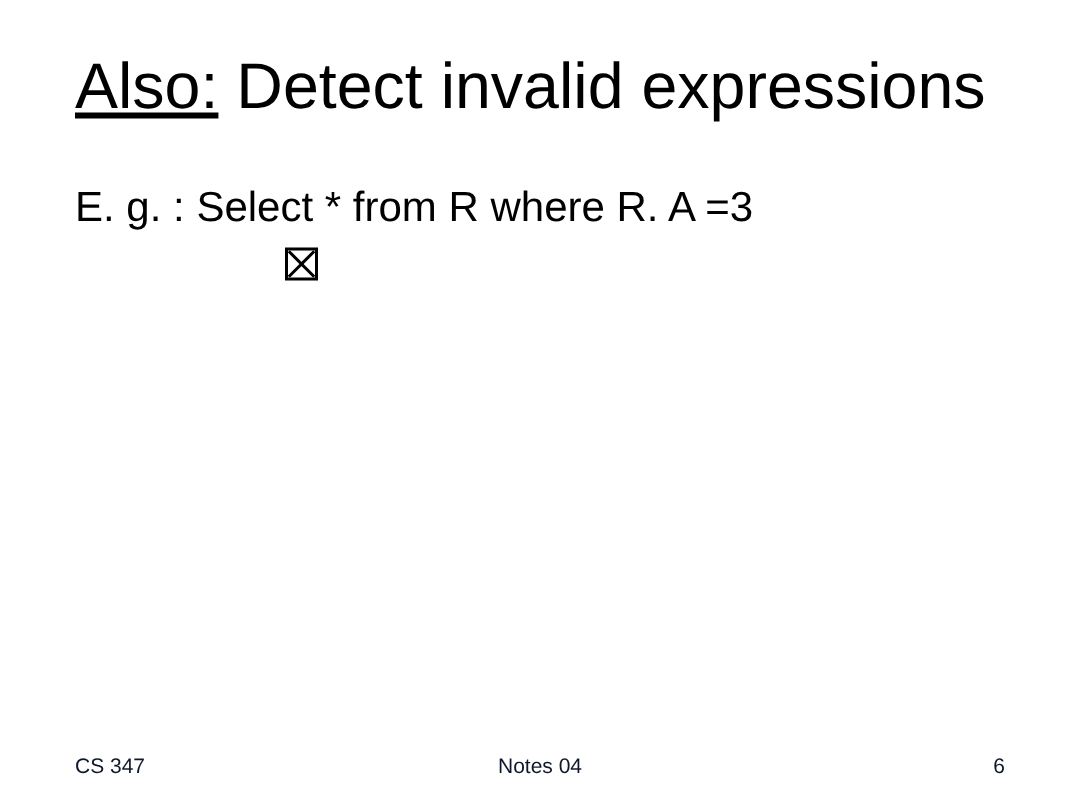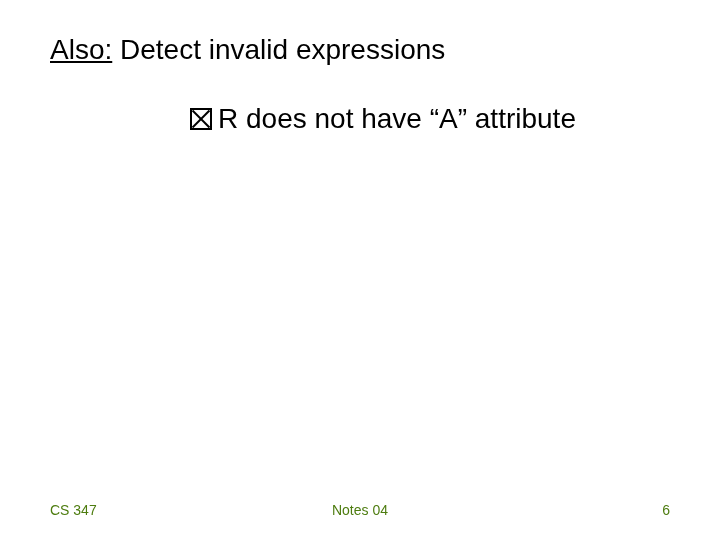--- a/index.html
+++ b/index.html
@@ -11,21 +11,21 @@
     color: #000000;
     overflow: hidden;
   }
   .slide {
     position: relative;
     width: 720px;
     height: 540px;
     padding: 32px 50px 0 50px;
   }
   .title {
-    font-size: 28px;
+    font-size: 43px;
     font-weight: 400;
     line-height: 1.25;
     margin-bottom: 34px;
   }
   .title .u { text-decoration: underline; }
   .body-text {
     font-size: 28px;
     font-weight: 400;
     line-height: 1.3;
   }
@@ -56,36 +56,37 @@
     position: absolute;
     left: 0;
     bottom: 22px;
     width: 720px;
     padding: 0 50px;
     display: flex;
     justify-content: space-between;
     align-items: baseline;
     font-size: 14px;
     font-family: Verdana, Geneva, sans-serif;
-    color: #4d7c0f;
+    color: #0f172a;
   }
   .footer .center { position: absolute; left: 50%; transform: translateX(-50%); }
 </style>
 </head>
 <body>
 
 <div class="slide">
 
   <h1 class="title">
     <span class="u">Also:</span><span> Detect invalid expressions</span>
   </h1>
 
   <div class="body-text">
+    <div class="line1">E. g. :  Select * from R where R. A =3</div>
     <div class="line2">
-      <span class="xbox"></span><span>R does not have “A” attribute</span>
+      <span class="xbox"></span>
     </div>
   </div>
 
   <div class="footer">
     <span>CS 347</span>
     <span class="center">Notes 04</span>
     <span>6</span>
   </div>
 
 </div>

